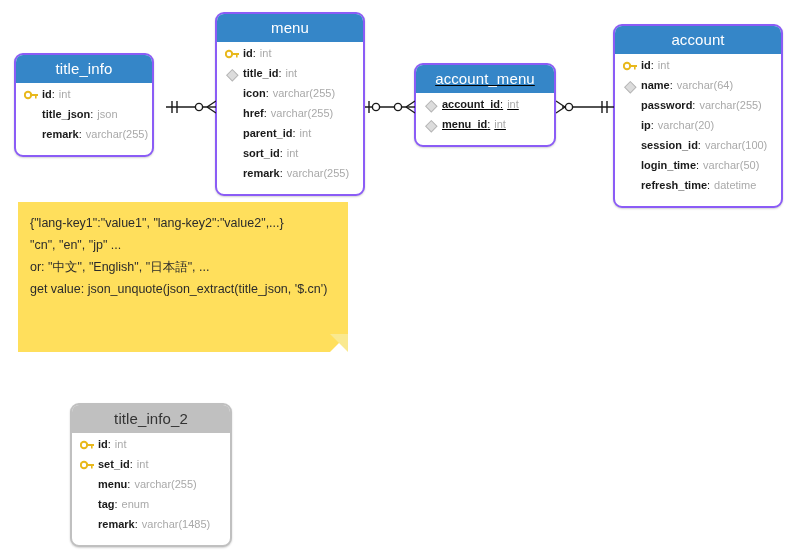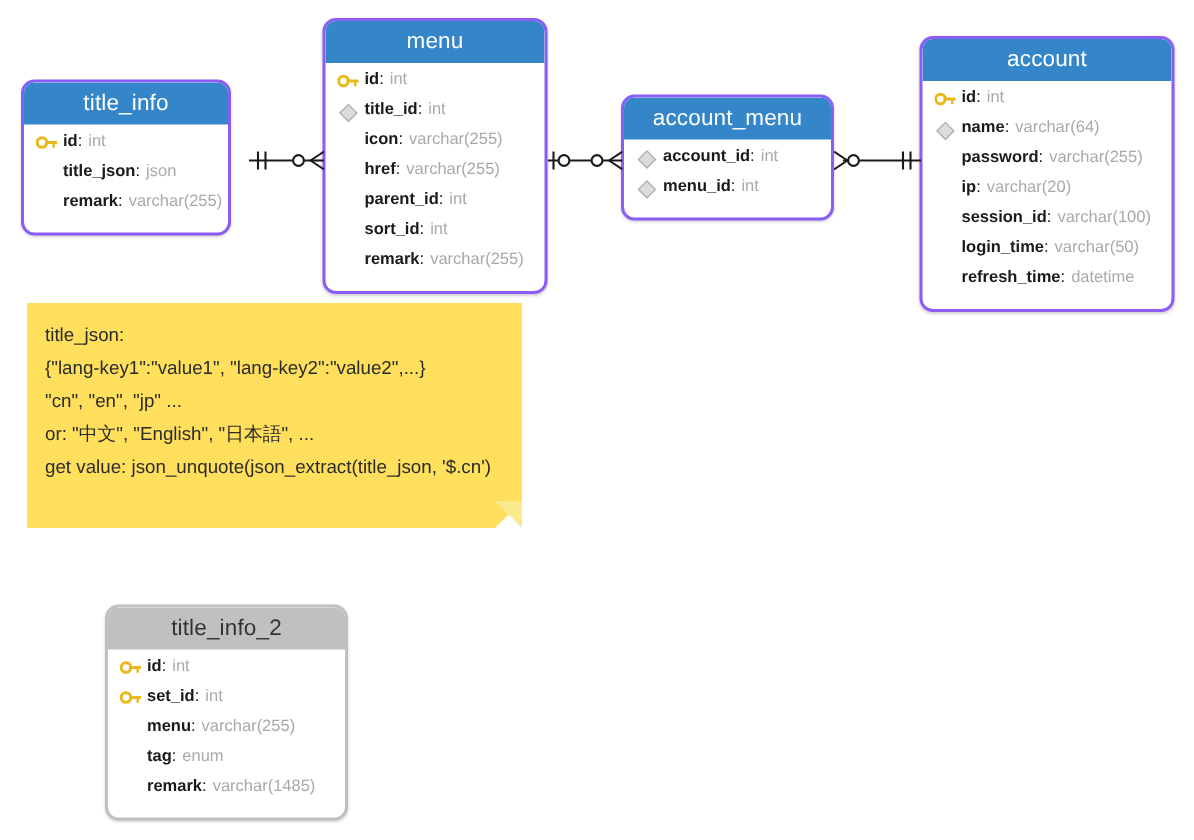--- a/index.html
+++ b/index.html
@@ -195,21 +195,21 @@
     </div>
     <div class="field">
       <span class="field-icon"></span>
       <span class="field-name">remark</span>
         <span class="field-colon">:</span>
         <span class="field-type">varchar(255)</span>
     </div>
   </div>
 </div>
 
-<div class="entity" id="ent-account_menu" style="left:414px; top:63px; width:142px;">
+<div class="entity" id="ent-account_menu" style="left:414px; top:63px; width:142px;text-decoration:underline;">
   <div class="entity-header">account_menu</div>
   <div class="entity-body">
     <div class="field">
       <span class="field-icon">
         <svg width="13" height="13" viewBox="0 0 13 13">
             <rect x="2.3" y="2.3" width="8" height="8" transform="rotate(45 6.3 6.3)" fill="#dcdcdc" stroke="#b4b4b4" stroke-width="1"></rect>
           </svg>
       </span>
       <span class="field-name">account_id</span>
         <span class="field-colon">:</span>
@@ -328,21 +328,20 @@
     <div class="field">
       <span class="field-icon"></span>
       <span class="field-name">remark</span>
         <span class="field-colon">:</span>
         <span class="field-type">varchar(1485)</span>
     </div>
   </div>
 </div>
 
 <div class="note" style="left:18px; top:202px; width:330px; height:150px;">
-  <div class="note-line">title_json:</div>
   <div class="note-line">{"lang-key1":"value1", "lang-key2":"value2",...}</div>
   <div class="note-line">"cn", "en", "jp" ...</div>
   <div class="note-line">or: "中文", "English", "日本語", ...</div>
   <div class="note-line">get value: json_unquote(json_extract(title_json, '$.cn')</div>
   <div class="note-fold"></div>
   <div class="note-fold-inner"></div>
 </div>
 
 <div class="connector" style="left:166px; top:96px; width:50px; height:22px;">
   <svg width="50" height="22" viewBox="0 0 50 22">

